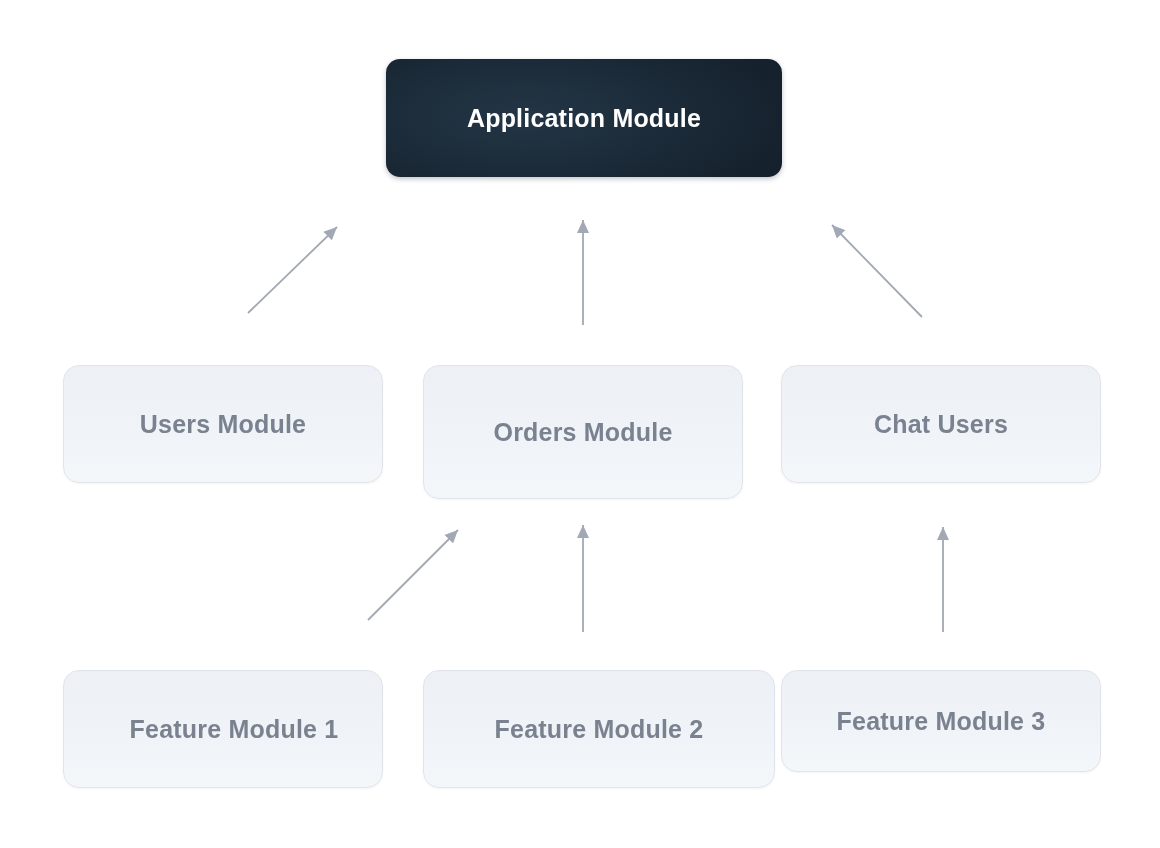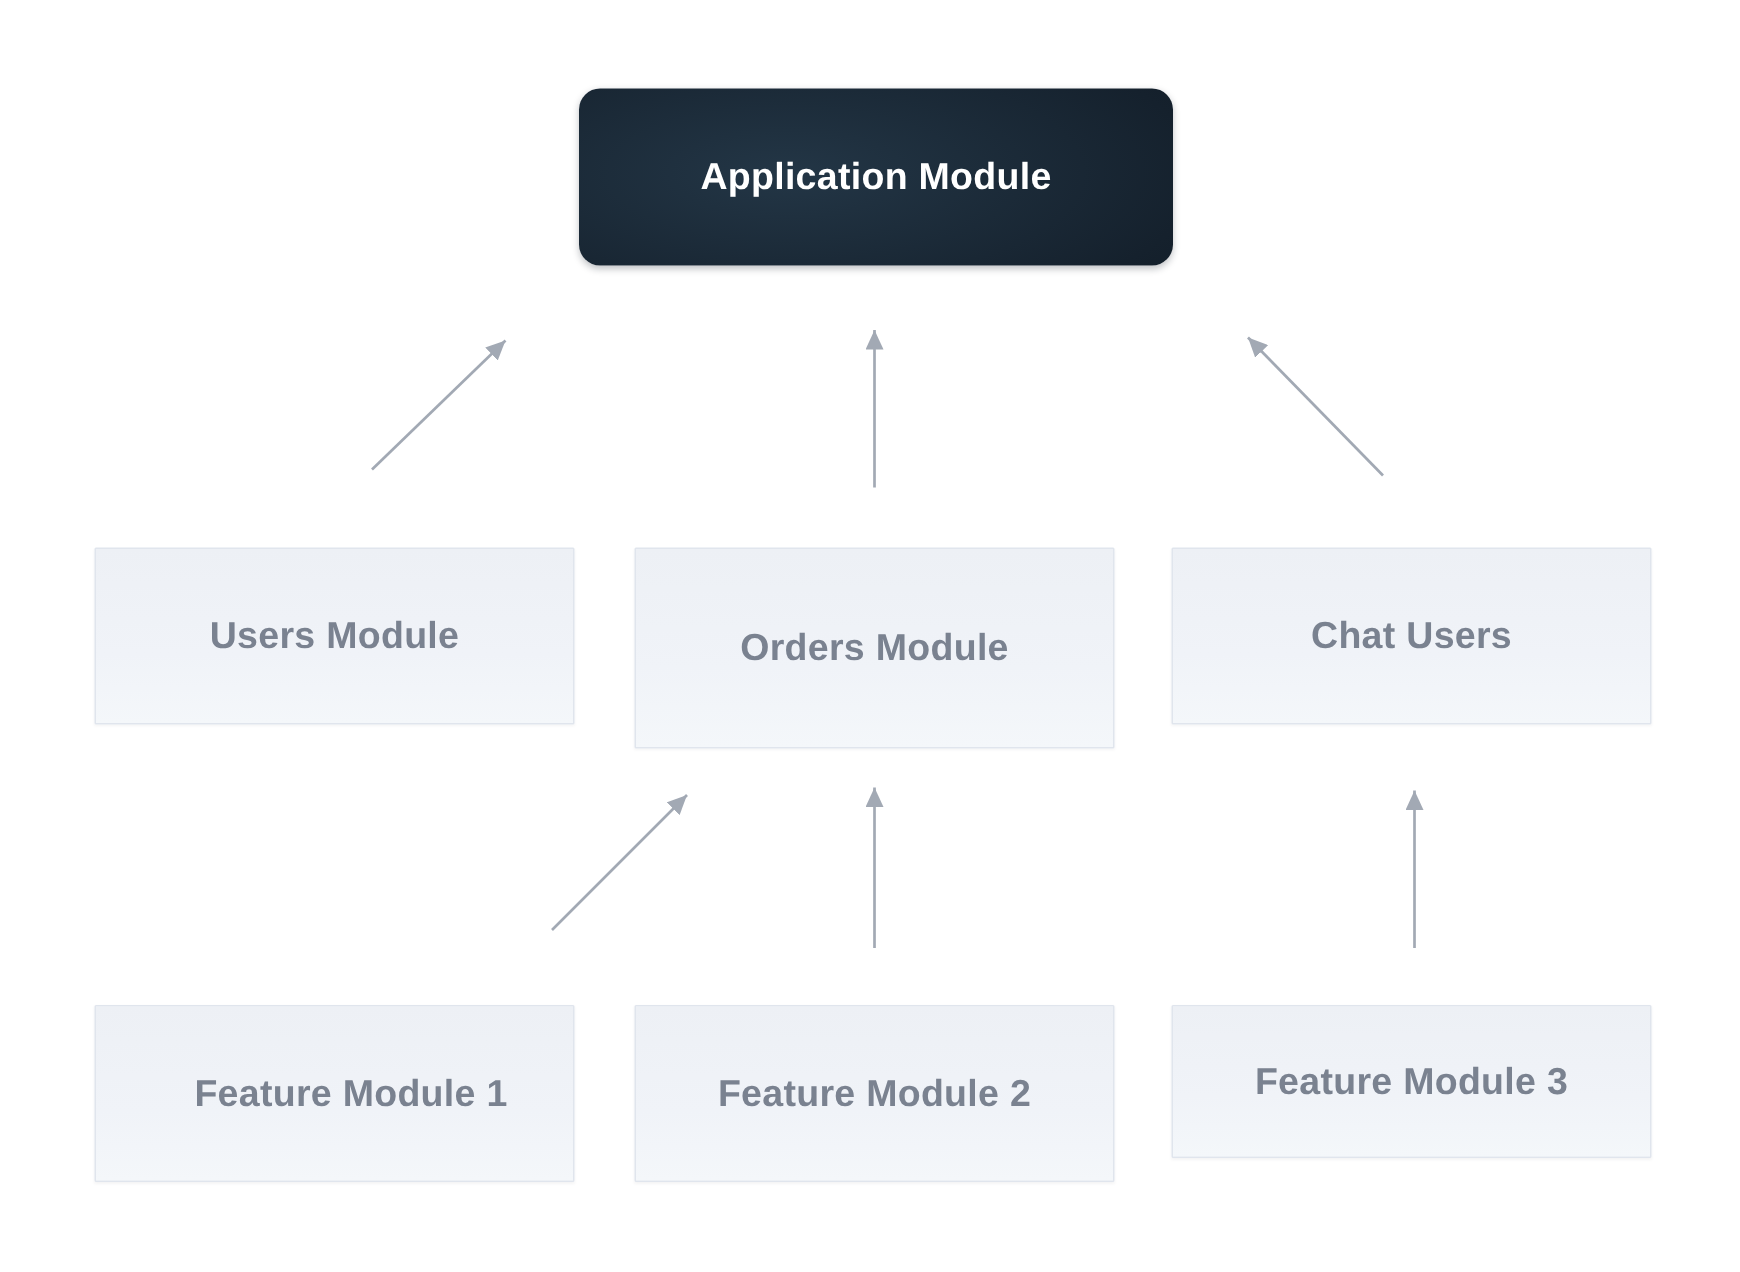--- a/index.html
+++ b/index.html
@@ -39,31 +39,31 @@
   .node-root {
     background: radial-gradient(120% 150% at 35% 48%, #233646 0%, #15212d 58%, #0b141d 100%);
     color: var(--root-text, #ffffff);
     border-radius: 14px;
     box-shadow: 0 2px 5px rgba(10, 20, 30, 0.25);
   }
   .node-child {
     background: linear-gradient(180deg, #edf0f5 0%, #f0f3f8 60%, #f4f7fa 100%);
     color: var(--child-text, #7a8290);
     border: 1px solid var(--child-border, #e0e5ed);
-    border-radius: 1px;
+    border-radius: 16px;
     box-shadow: 0 1px 2px rgba(30, 40, 60, 0.05);
     align-items: center;
   }
   
   .pos-app     { left: 386px; top: 59px;  width: 396px; height: 118px; }
   .pos-users   { left: 63px;  top: 365px; width: 320px; height: 118px; }
   .pos-orders  { left: 423px; top: 365px; width: 320px; height: 134px; }
   .pos-chat    { left: 781px; top: 365px; width: 320px; height: 118px; }
   .pos-f1      { left: 63px;  top: 670px; width: 320px; height: 118px; padding-left: 22px; }
-  .pos-f2      { left: 423px; top: 670px; width: 320px; height: 118px; }
+  .pos-f2      { left: 423px; top: 670px; width: 352px; height: 118px; }
   .pos-f3      { left: 781px; top: 670px; width: 320px; height: 102px; }
 
   .arrows line {
     stroke: var(--arrow, #a2a9b4);
     stroke-width: 1.8;
   }
 </style>
 </head>
 <body>
 

